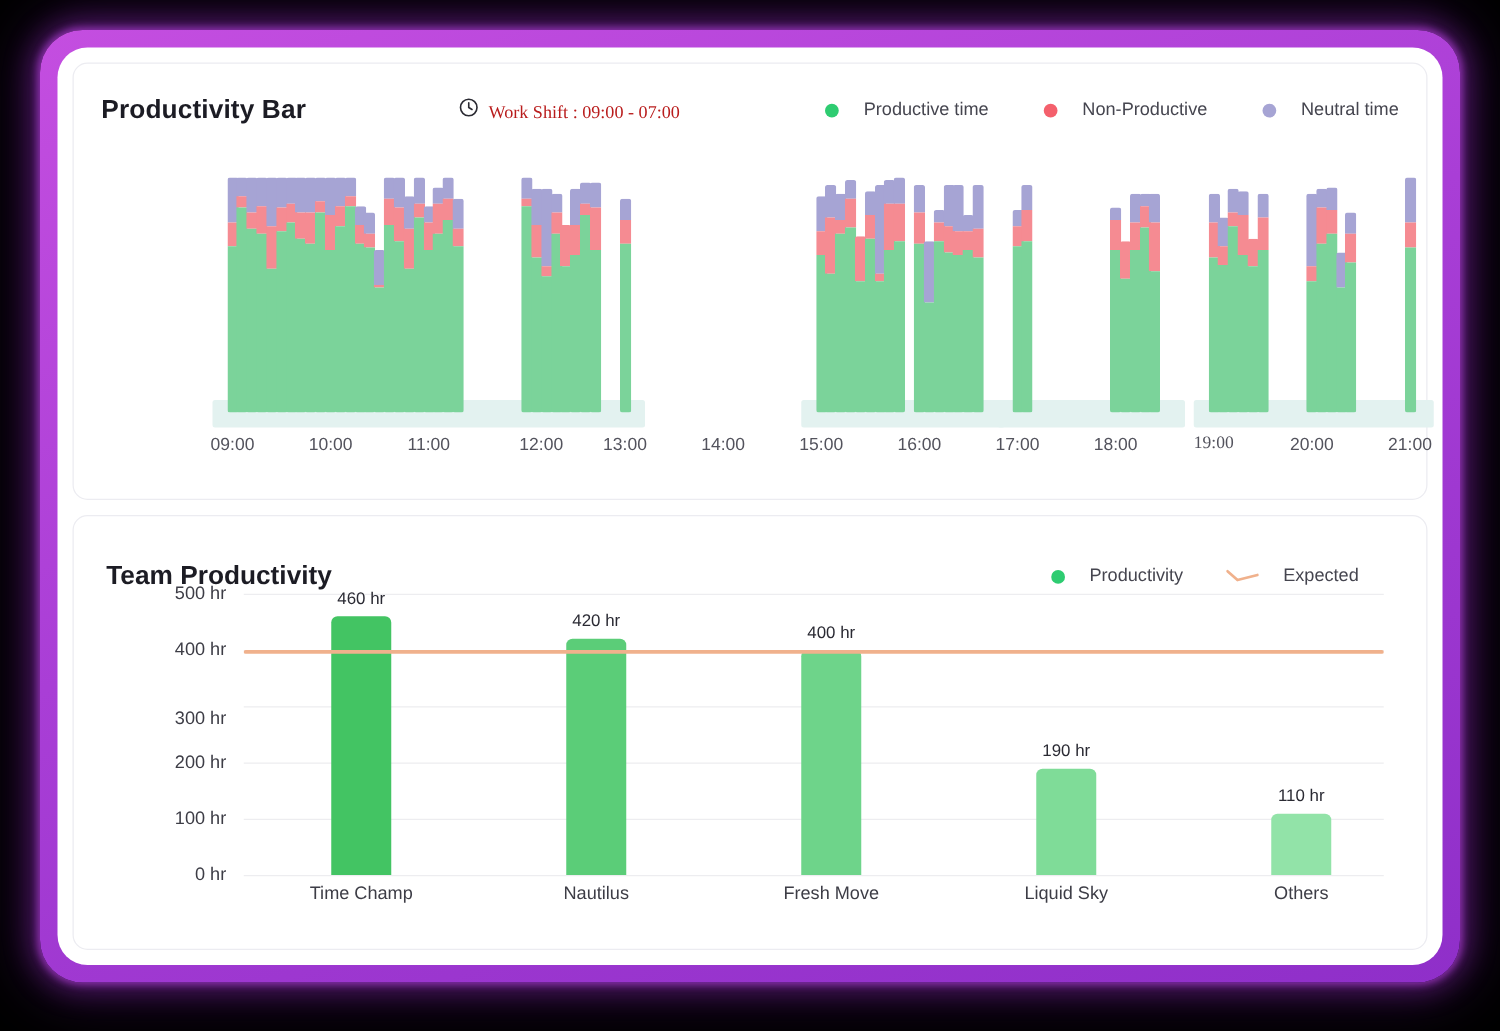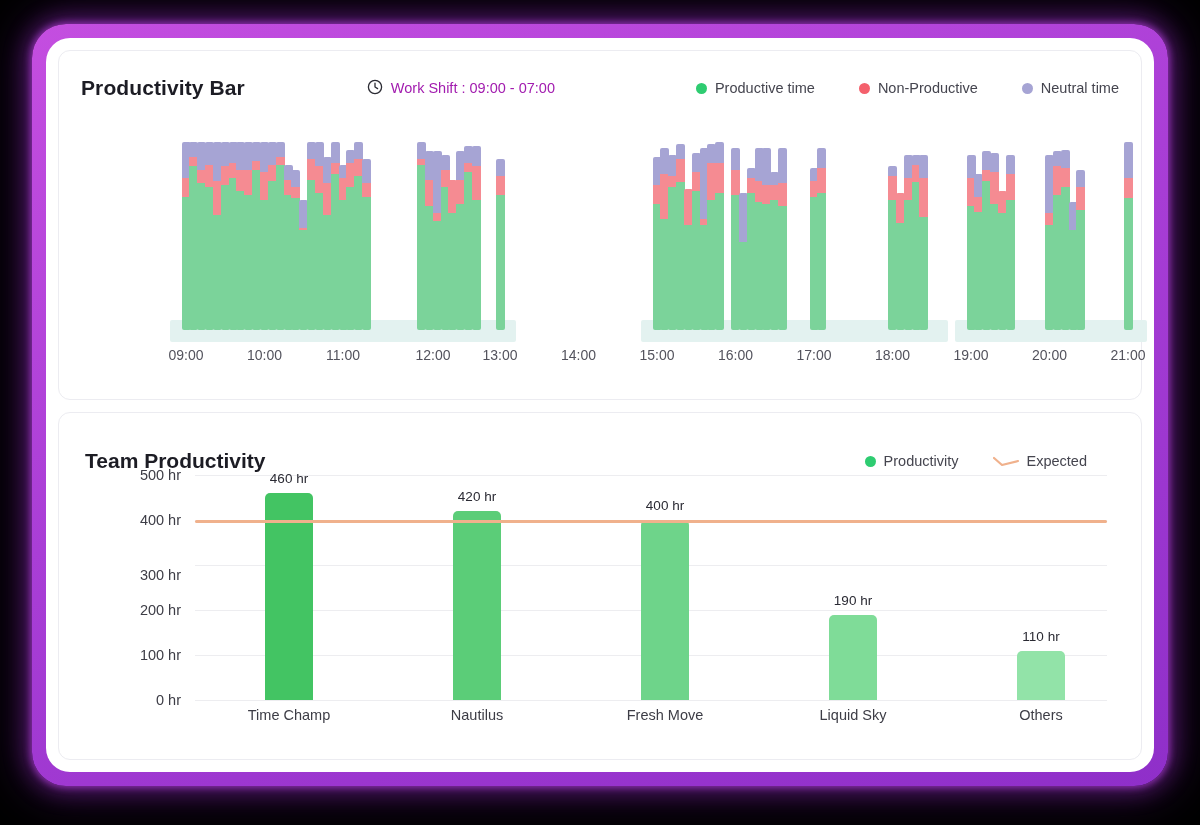--- a/index.html
+++ b/index.html
@@ -54,35 +54,36 @@
   }
   #pb-title {
     font-size: 21px;
     font-weight: 700;
     color: #1c1c24;
     letter-spacing: .1px;
   }
   #pb-shift {
     margin-left: 122px;
     display: flex;
-    align-items: center;
+    align-items: flex-end;
     gap: 8px;
     font-size: 14.5px;
-    color: #a21caf;
+    color: #b91c1c;
+    font-family: Liberation Serif, serif;
   }
   #pb-legend {
     margin-left: auto;
     display: flex;
     align-items: center;
     gap: 44px;
   }
   .legend-item {
     display: flex;
     align-items: center;
-    gap: 8px;
+    gap: 20px;
     font-size: 14.5px;
     color: #45454f;
     white-space: nowrap;
   }
   .dot { width: 11px; height: 11px; border-radius: 50%; flex: none; }
 
   
   #pb-plot {
     position: absolute;
     left: 0; top: 56px;
@@ -614,21 +615,21 @@
             <div class="xtick" style="left: 19px; top: 0px;">09:00</div>
             <div class="xtick" style="left: 97.5px; top: 0px;">10:00</div>
             <div class="xtick" style="left: 176px; top: 0px;">11:00</div>
             <div class="xtick" style="left: 246px; top: 0px; margin-left: 20px;">12:00</div>
             <div class="xtick" style="left: 333px; top: 0px;">13:00</div>
             <div class="xtick" style="left: 411.5px; top: 0px;">14:00</div>
             <div class="xtick" style="left: 490px; top: 0px;">15:00</div>
             <div class="xtick" style="left: 568.5px; top: 0px;">16:00</div>
             <div class="xtick" style="left: 647px; top: 0px;">17:00</div>
             <div class="xtick" style="left: 725.5px; top: 0px;">18:00</div>
-            <div class="xtick" style="left: 804px; top: 0px;">19:00</div>
+            <div class="xtick" style="left: 804px; top: 0px; font-family: Liberation Serif, serif;">19:00</div>
             <div class="xtick" style="left: 882.5px; top: 0px;">20:00</div>
             <div class="xtick" style="left: 961px; top: 0px;">21:00</div>
           </div>
       </div>
     </div>
 
     <div class="card" id="card-team-productivity">
 
       <div id="tp-header">
         <div id="tp-title">Team Productivity</div>

